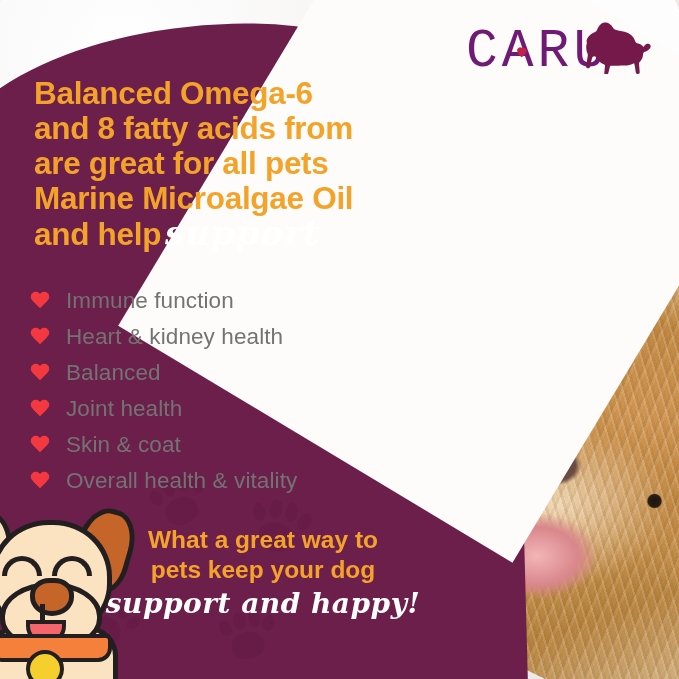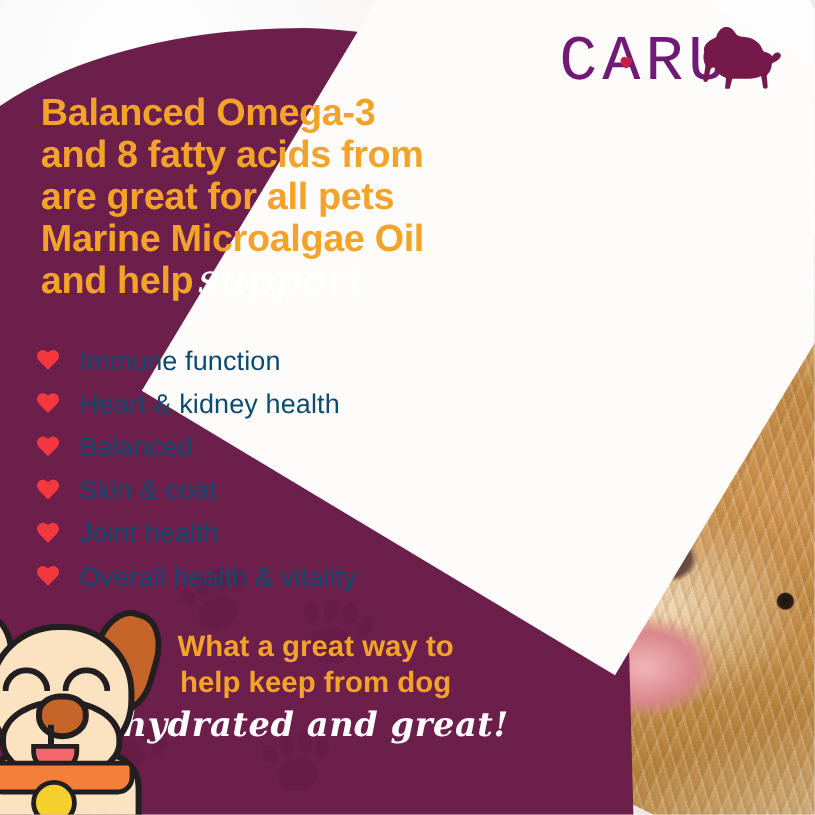--- a/index.html
+++ b/index.html
@@ -119,33 +119,33 @@
   
   .headline{
     position:absolute;left:34px;top:76px;width:400px;
     color:#f4a32a;
     font-size:31.5px;line-height:35px;
     font-weight:700;letter-spacing:-.3px;
   }
   .headline .script{
     color:#ffffff;
     font-family:"DejaVu Serif", serif;
-    font-style:italic;font-weight:400;
+    font-style:italic;font-weight:700;
     font-size:34px;letter-spacing:1px;
     padding-left:4px;
   }
 
   
   .bullets{
     position:absolute;left:30px;top:283px;width:390px;
     margin:0;padding:0;list-style:none;
   }
   .bullets li{
     display:flex;align-items:center;
-    height:36px;color:#0c4a6e;
+    height:36px;color:#737373;
     font-size:22.5px;letter-spacing:.1px;text-align:center;
   }
   .heart{
     position:relative;width:20px;height:19px;
     margin-right:16px;flex:none;
   }
   .heart::before,.heart::after{
     content:"";position:absolute;top:0;width:10px;height:16px;
     background:#f4383f;border-radius:10px 10px 0 0;
   }
@@ -289,21 +289,21 @@
     </div>
     <div class="paw" style="left:120px;top:640px;transform:rotate(15deg) scale(1.3);">
       <i class="t1"></i>
         <i class="t2"></i>
         <i class="t3"></i>
     </div>
   </div>
   <div class="panel-cut"></div>
 
   <div class="headline">
-    <div>Balanced Omega-3</div>
+    <div>Balanced Omega-6</div>
     <div>and 8 fatty acids from</div>
     <div>are great for all pets</div>
     <div>Marine Microalgae Oil</div>
     <div>
       <span>and help</span><span class="script">support</span>
     </div>
   </div>
 
   <ul class="bullets">
     <li>
@@ -313,36 +313,36 @@
     <li>
       <span class="heart"></span>
       <span>Heart &amp; kidney health</span>
     </li>
     <li>
       <span class="heart"></span>
       <span>Balanced</span>
     </li>
     <li>
       <span class="heart"></span>
+      <span>Joint health</span>
+    </li>
+    <li>
+      <span class="heart"></span>
       <span>Skin &amp; coat</span>
-    </li>
-    <li>
-      <span class="heart"></span>
-      <span>Joint health</span>
     </li>
     <li>
       <span class="heart"></span>
       <span>Overall health &amp; vitality</span>
     </li>
   </ul>
 
   <div class="callout">
     <div>What a great way to</div>
-    <div>help keep from dog</div>
-    <span class="script2">hydrated and great!</span>
+    <div>pets keep your dog</div>
+    <span class="script2">support and happy!</span>
   </div>
 
   <div class="cartoon">
     <div class="c-ear-r"></div>
     <div class="c-ear-l"></div>
     <div class="c-body"></div>
     <div class="c-head"></div>
     <div class="c-eye l"></div>
     <div class="c-eye r"></div>
     <div class="c-muzzle"></div>

